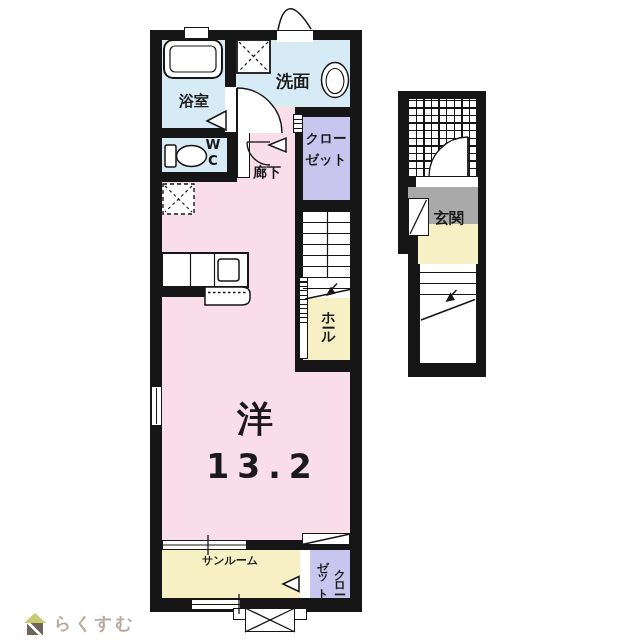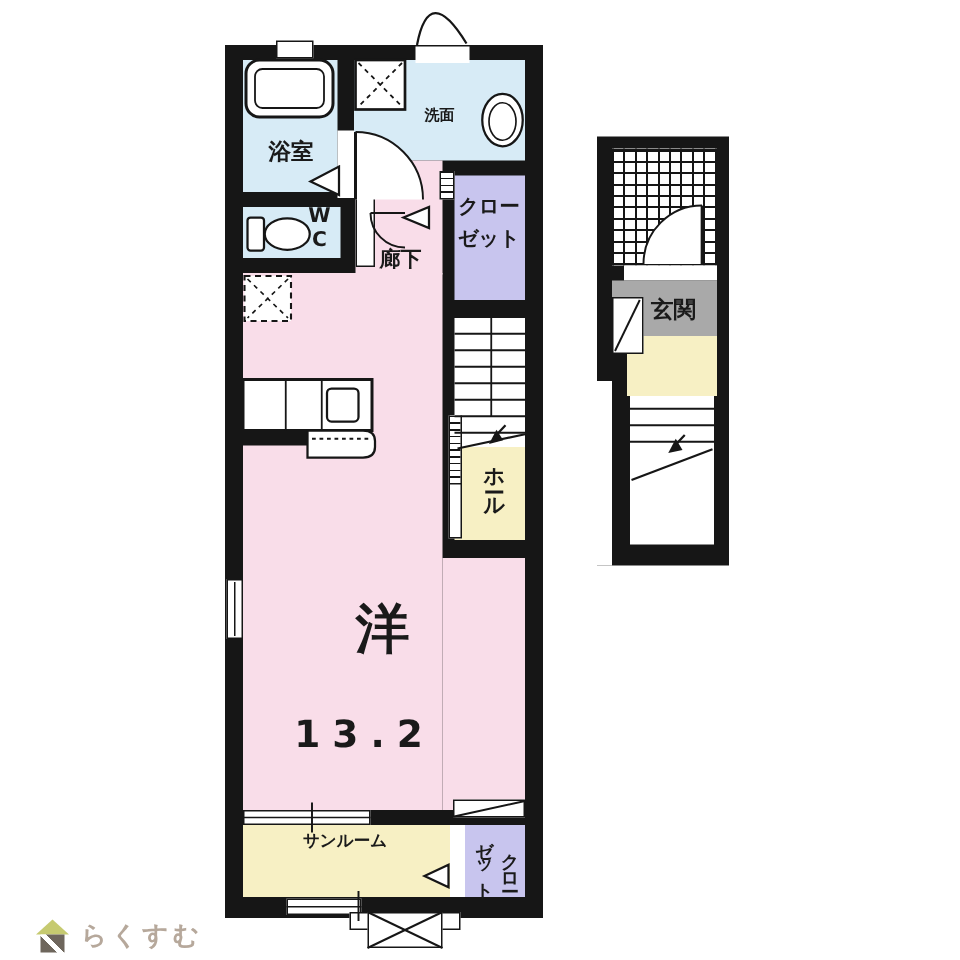--- a/index.html
+++ b/index.html
@@ -50,35 +50,35 @@
   #doorleaf-br{left:302px;top:533px;width:48px;height:12px;}
   #bottomwin{left:191px;top:599px;width:50px;height:11px;}
   #ac-strip{left:233px;top:608px;width:74px;height:12px;}
   #ac-box{left:245px;top:608px;width:50px;height:24px;}
   #shoebox{left:408px;top:198px;width:21px;height:38px;}
   
   #fixtures{left:0;top:0;width:640px;height:640px;pointer-events:none;}
   
   .lbl{position:absolute;font-weight:bold;color:#1a1a1a;text-align:center;white-space:nowrap;}
   #l-bath{left:164px;top:92px;width:60px;font-size:15px;}
-  #l-wash{left:263px;top:70px;width:60px;font-size:10px;}
+  #l-wash{left:263px;top:70px;width:60px;font-size:17px;}
   #l-wc{left:204px;top:136px;width:18px;font-size:13.5px;line-height:16px;
         word-break:break-all;white-space:normal;}
   #l-cu{left:301px;top:128px;width:50px;font-size:13.5px;line-height:21px;white-space:normal;}
   #l-hallway{left:243px;top:164px;width:48px;font-size:14px;}
   #l-hall2f{left:318px;top:302px;width:20px;height:56px;font-size:14px;
             writing-mode:vertical-rl;text-align:start;letter-spacing:2px;}
   #l-yo{left:205px;top:395px;width:100px;font-size:36px;}
-  #l-size{left:164px;top:447px;width:150px;font-size:25px;letter-spacing:8px;padding-left:8px;box-sizing:border-box;margin-top:28px;}
+  #l-size{left:184px;top:447px;width:150px;font-size:33px;letter-spacing:8px;padding-left:8px;box-sizing:border-box;}
   #l-sun{left:164px;top:553px;width:132px;font-size:11px;}
   #l-sunsize{left:164px;top:575px;width:132px;font-size:14px;letter-spacing:6px;padding-left:6px;box-sizing:border-box;}
   #l-cl{left:312px;top:551px;width:36px;height:46px;writing-mode:vertical-rl;
         font-size:12px;text-align:center;}
   #l-cl div{line-height:17px;height:46px;font-weight:bold;}
-  #l-genkan{left:420px;top:197px;width:58px;font-size:15px;}
+  #l-genkan{left:420px;top:209px;width:58px;font-size:15px;}
   
   #logo{left:24px;top:611px;display:flex;align-items:center;gap:8px;justify-content:center;}
   #logo-icon{position:relative;width:22px;height:24px;}
   #logo-roof{position:absolute;left:0;top:2px;width:0;height:0;
     border-left:11px solid transparent;border-right:11px solid transparent;
     border-bottom:10px solid #c6ca70;}
   #logo-body{position:absolute;left:3px;top:12px;width:16px;height:12px;
     background:linear-gradient(45deg,#6e665c 0 40%,#ffffff 40% 56%,#6e665c 56% 100%);}
   #logo-text{font-size:17px;font-weight:600;letter-spacing:3px;color:#b6a89b;}
 </style>

